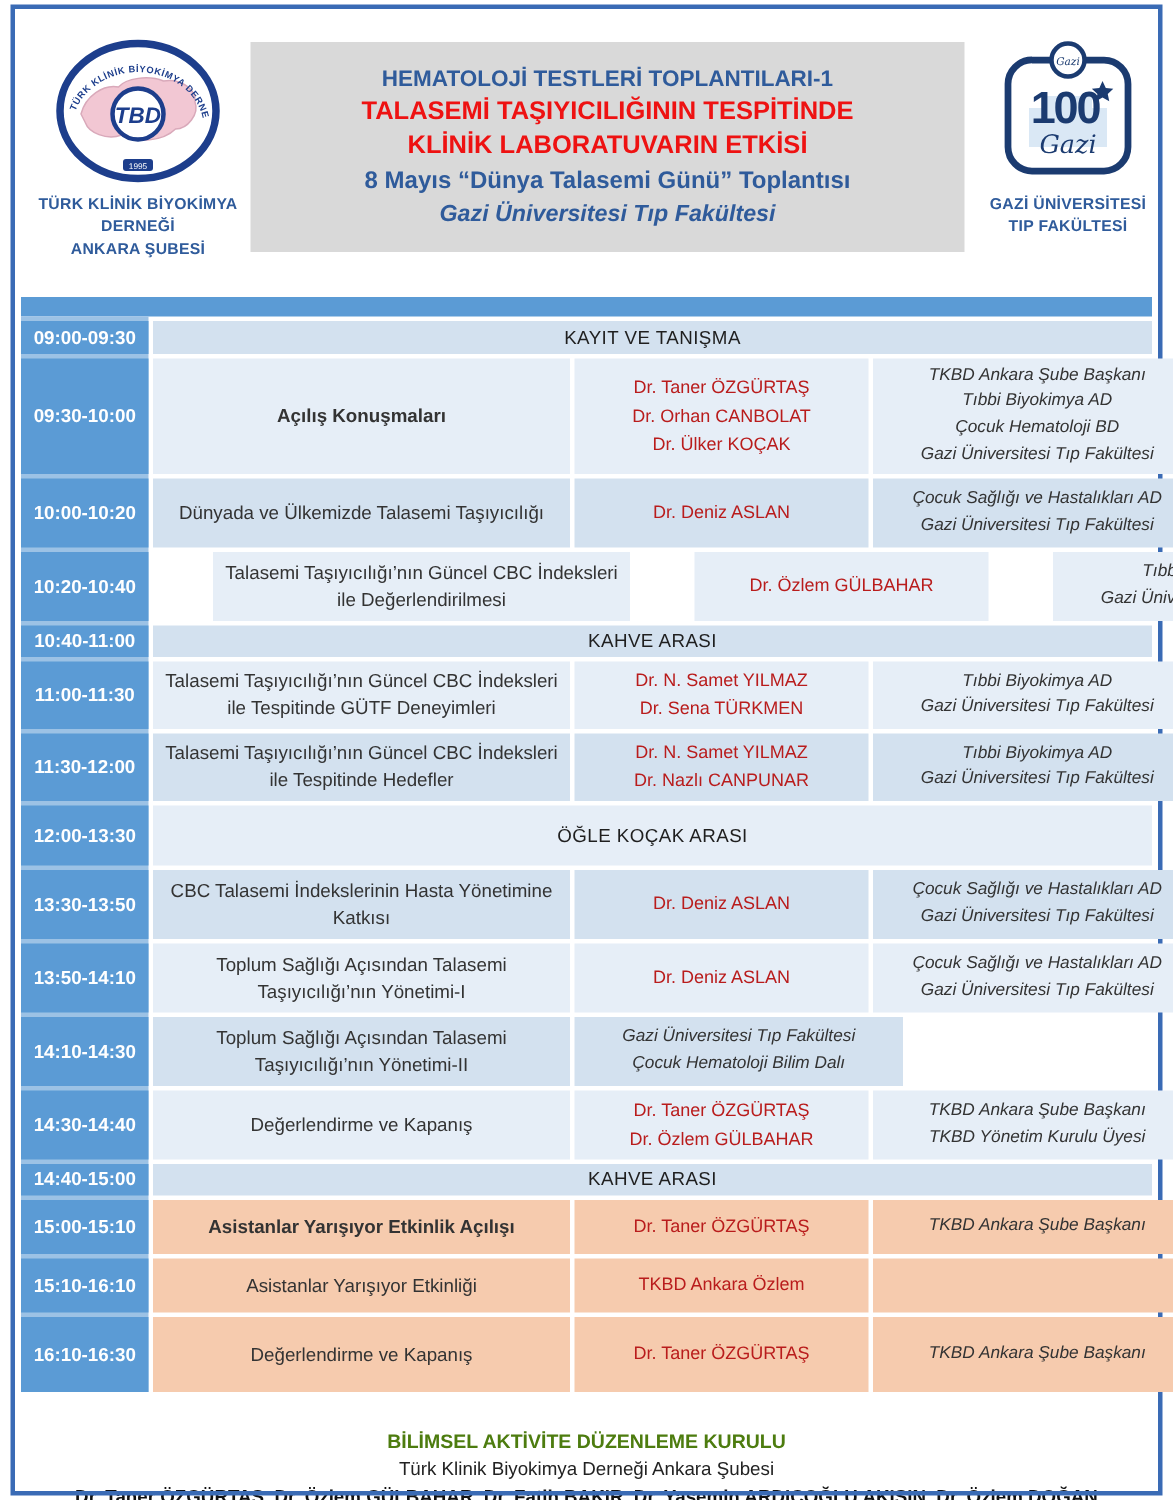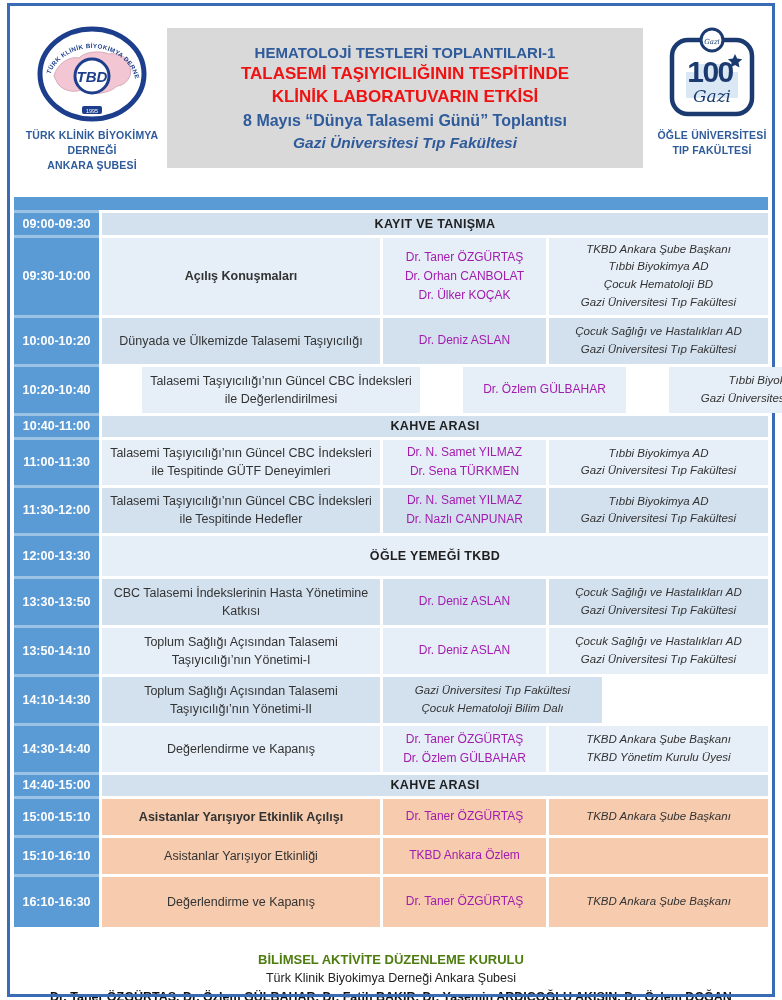--- a/index.html
+++ b/index.html
@@ -19,24 +19,24 @@
 
   
   .schedule{margin:23px 14px 0 14px;width:754px;}
   .topbar{height:13px;background:#5B9BD5;margin-bottom:3px;}
   .rows-wrap{position:relative;}
   .time-strip{position:absolute;left:0;top:-3px;bottom:0;width:85px;background:#9CC2E5;}
   .row{position:relative;z-index:1;display:flex;gap:3px;margin-bottom:3px;}
   .row:last-child{margin-bottom:0;}
   .cell{box-sizing:border-box;display:flex;flex-direction:column;justify-content:center;align-items:center;text-align:center;padding:3px 6px;}
   .cell.time{width:85px;flex:none;background:#5B9BD5;color:#ffffff;font-weight:bold;font-size:12.5px;}
-  .cell.break{flex:1;font-weight:bold;color:#1f1f1f;font-size:12.5px;letter-spacing:.3px;}
+  .cell.break{flex:1;font-weight:normal;color:#1f1f1f;font-size:12.5px;letter-spacing:.3px;}
   .cell.topic{width:278px;flex:none;color:#333333;font-size:12.5px;line-height:1.45;}
   .cell.topic.bold{font-weight:bold;}
-  .cell.speakers{width:163px;flex:none;color:#a21caf;font-size:12px;line-height:1.6;}
+  .cell.speakers{width:196px;flex:none;color:#b91c1c;font-size:12px;line-height:1.6;}
   .cell.affils{width:219px;flex:none;color:#333333;font-style:italic;font-size:11.5px;line-height:1.55;}
   .t-dark  .cell:not(.time){background:#D3E1EF;}
   .t-light .cell:not(.time){background:#E6EEF7;}
   .t-orange .cell:not(.time){background:#F6CBAE;}
 
   
   .footer{margin-top:23px;text-align:center;line-height:1.5;}
   .f1{color:#4d7c0f;font-weight:bold;font-size:13px;}
   .f2{color:#222222;font-size:12.5px;}
   .f3{color:#111111;font-weight:bold;font-size:12.5px;}
@@ -82,21 +82,21 @@
         <rect x="30" y="46" width="52" height="26" fill="#BDD7EE"></rect>
         <rect x="40" y="38" width="32" height="10" fill="#BDD7EE"></rect>
       </g>
       <text x="54" y="56" text-anchor="middle" font-size="30" font-weight="bold" fill="#1B3B70" letter-spacing="-1.5">100</text>
       <path d="M79,28 l2.2,4.6 5,.6 -3.7,3.4 1,4.9 -4.5-2.5 -4.4,2.5 1-4.9 -3.7-3.4 5-.6 z" fill="#1B3B70"></path>
       <text x="56" y="76" text-anchor="middle" font-size="17" font-style="italic" font-family="DejaVu Serif, serif" fill="#1B3B70">Gazi</text>
       <circle cx="56" cy="14" r="11" fill="#ffffff" stroke="#1B3B70" stroke-width="3"></circle>
       <text x="56" y="17.5" text-anchor="middle" font-size="7" font-style="italic" font-family="DejaVu Serif, serif" fill="#1B3B70">Gazi</text>
     </svg>
     <div class="org-lines">
-      <div>ÖĞLE ÜNİVERSİTESİ</div>
+      <div>GAZİ ÜNİVERSİTESİ</div>
       <div>TIP FAKÜLTESİ</div>
     </div>
   </div>
 
 </div>
 
 <div class="schedule">
   <div class="topbar"></div>
   <div class="rows-wrap">
     <div class="time-strip"></div>
@@ -165,21 +165,21 @@
             <div class="">Dr. N. Samet YILMAZ</div>
             <div class="">Dr. Nazlı CANPUNAR</div>
           </div>
           <div class="cell affils">
             <div class="">Tıbbi Biyokimya AD</div>
             <div class="">Gazi Üniversitesi Tıp Fakültesi</div>
           </div>
         </div>
         <div class="row t-light" style="min-height: 40px;">
           <div class="cell time">12:00-13:30</div>
-          <div class="cell break">ÖĞLE YEMEĞİ TKBD</div>
+          <div class="cell break">ÖĞLE KOÇAK ARASI</div>
         </div>
         <div class="row t-dark" style="min-height: 46px;">
           <div class="cell time">13:30-13:50</div>
           <div class="cell topic">CBC Talasemi İndekslerinin Hasta Yönetimine Katkısı</div>
           <div class="cell speakers">
             <div class="">Dr. Deniz ASLAN</div>
           </div>
           <div class="cell affils">
             <div class="">Çocuk Sağlığı ve Hastalıkları AD</div>
             <div class="">Gazi Üniversitesi Tıp Fakültesi</div>

